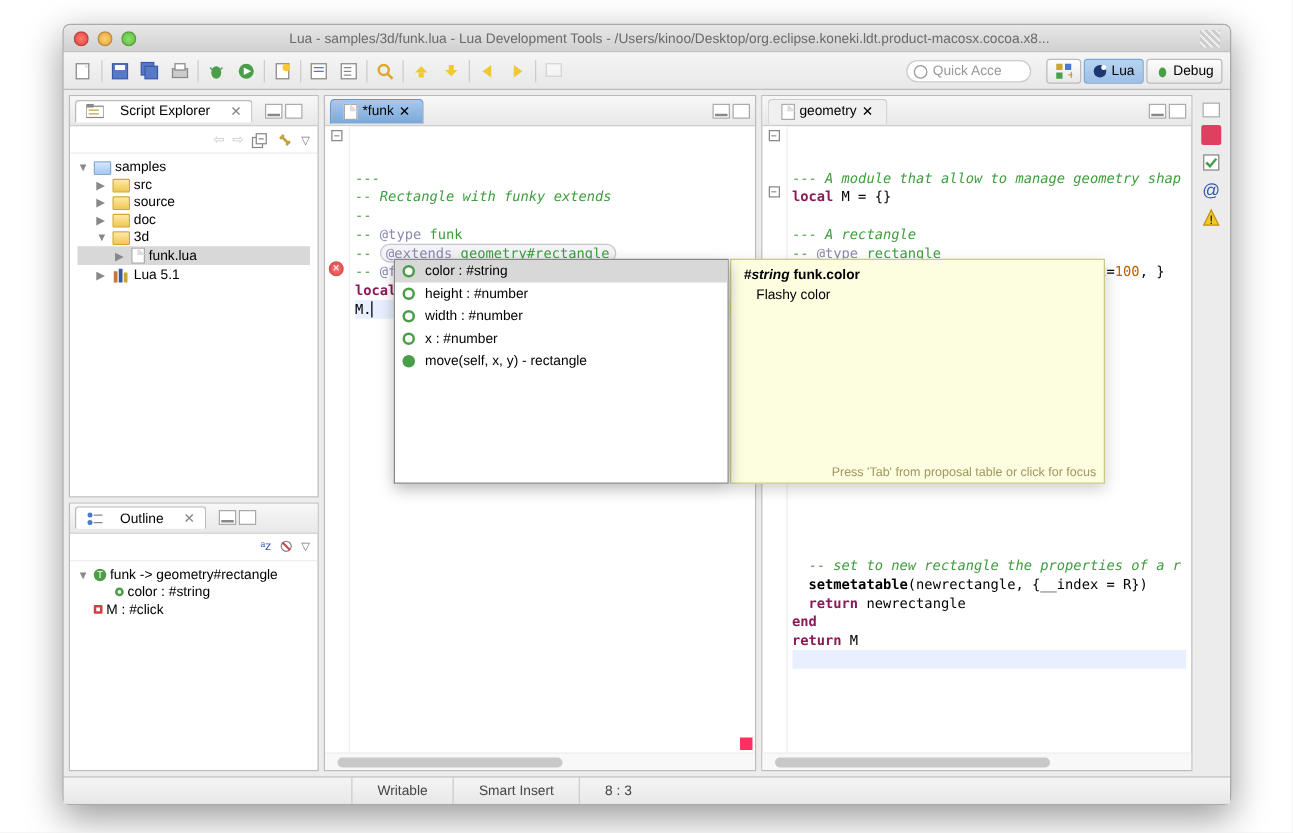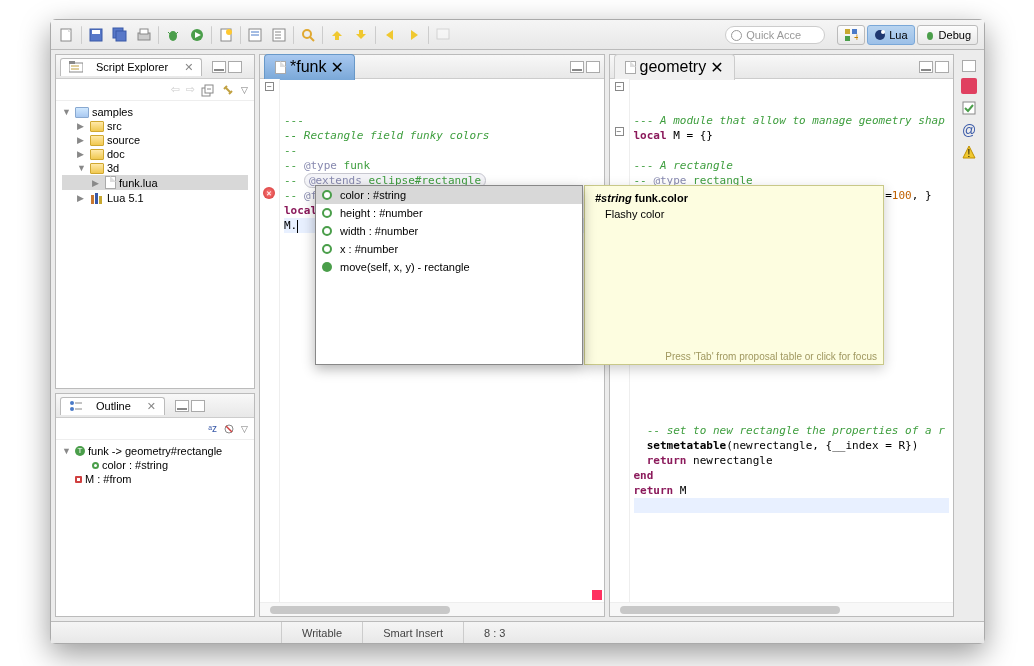--- a/index.html
+++ b/index.html
@@ -35,21 +35,21 @@
 .tw { width: 12px; }
 .arrow { width: 10px; color: #888; font-size: 9px; }
 .folder-icon { width: 14px; height: 11px; background: linear-gradient(#ffe9a8,#f0c850); border: 1px solid #d0a830; border-radius: 1px; display: inline-block; position: relative; }
 .folder-icon.nav { background: linear-gradient(#d0e8ff,#a8c8f0); border-color: #88a8d0; }
 .file-icon { width: 11px; height: 13px; background: #fff; border: 1px solid #aaa; display: inline-block; position: relative; }
 .file-icon::after { content: ""; position: absolute; right: -1px; top: -1px; border: 3px solid transparent; border-left-color: #ddd; border-bottom-color: #ddd; }
 .selected { background: #d8d8d8; }
 .editors { flex: 1; display: flex; gap: 4px; }
 .editor { flex: 1; background: #fff; border: 1px solid #bbb; display: flex; flex-direction: column; position: relative; }
 .etabbar { height: 24px; background: linear-gradient(#f8f8f8,#e8e8e8); border-bottom: 1px solid #ccc; display: flex; align-items: center; padding: 0 4px; }
-.etab { padding: 3px 10px; font-size: 16px; display: flex; align-items: center; gap: 4px; border-radius: 4px 4px 0 0; }
+.etab { padding: 3px 10px; font-size: 11px; display: flex; align-items: center; gap: 4px; border-radius: 4px 4px 0 0; }
 .etab.active { background: linear-gradient(#a8c8f0,#7aa8d8); color: #000; border: 1px solid #6898c8; border-bottom: none; }
 .etab.inactive { background: #f0f0f0; border: 1px solid #ccc; border-bottom: none; }
 .code { flex: 1; font-family: Monaco, Menlo, monospace; font-size: 11px; padding: 4px 4px 4px 24px; position: relative; overflow: hidden; line-height: 15px; white-space: pre; }
 .gutter { position: absolute; left: 0; top: 0; width: 20px; height: 100%; background: #fff; border-right: 1px solid #eee; }
 .foldmark { position: absolute; left: 5px; width: 9px; height: 9px; border: 1px solid #888; background: #fff; font-size: 8px; line-height: 7px; text-align: center; color: #666; }
 .errmark { position: absolute; left: 3px; width: 12px; height: 12px; background: radial-gradient(#ff8080,#d03030); border-radius: 50%; color: #fff; font-size: 9px; text-align: center; line-height: 12px; }
 .c-comment { color: #3e9e3e; }
 .c-comment-it { color: #3e9e3e; font-style: italic; }
 .c-tag { color: #888ab0; }
 .c-keyword { color: #8b1a5b; font-weight: bold; }
@@ -75,20 +75,29 @@
 .oi-green { background: #4a9e4a; color: #fff; text-align: center; font-size: 8px; line-height: 10px; }
 .oi-field { border: 2px solid #4a9e4a; width: 7px; height: 7px; }
 .oi-red { border: 2px solid #d04040; width: 7px; height: 7px; border-radius: 1px; }
 svg { display: block; }
 </style>
 </head>
 <body>
 
 <div class="window">
 
+  <div class="titlebar">
+    <div class="traffic">
+      <div class="tl r"></div>
+      <div class="tl y"></div>
+      <div class="tl g"></div>
+    </div>
+    <div class="titletext">Lua - samples/3d/funk.lua - Lua Development Tools - /Users/kinoo/Desktop/org.eclipse.koneki.ldt.product-macosx.cocoa.x8...</div>
+    <div style="width:16px;height:14px;background:repeating-linear-gradient(45deg,#ccc,#ccc 2px,#eee 2px,#eee 4px);margin-left:8px;"></div>
+  </div>
 
   <div class="toolbar">
     <div class="tbtn">
         <svg width="16" height="16">
           <rect x="2" y="2" width="10" height="12" fill="#fff" stroke="#888"></rect>
           <polygon points="9,2 12,5 9,5" fill="#ddd"></polygon>
         </svg>
       </div>
     <div class="tbtn sep"></div>
     <div class="tbtn">
@@ -336,21 +345,21 @@
             </div>
           <div class="tnode">
               <span class="tindent tw"></span>
               <span class="tindent tw"></span>
               <span class="outline-icon oi-field"></span>
               <span>color : #string</span>
             </div>
           <div class="tnode">
               <span class="tindent" style="width:10px"></span>
               <span class="outline-icon oi-red"></span>
-              <span>M : #from</span>
+              <span>M : #click</span>
             </div>
         </div>
       </div>
     </div>
 
     <div class="editors">
       <div class="editor">
         <div class="etabbar">
           <div class="etab active">
             <span class="file-icon"></span>
@@ -364,24 +373,24 @@
               </div>
             <div style="width:14px;height:12px;border:1px solid #aaa;background:#fff"></div>
           </div>
         </div>
         <div class="code">
           <div class="gutter">
             <div class="foldmark" style="top:3px">−</div>
             <div class="errmark" style="top:108px">✕</div>
           </div>
 <span class="c-comment">---</span>
-<span class="c-comment-it">-- Rectangle field funky colors</span>
+<span class="c-comment-it">-- Rectangle with funky extends</span>
 <span class="c-comment">--</span>
 <span class="c-comment">-- </span><span class="c-tag">@type</span><span class="c-comment"> funk</span>
-<span class="c-comment">-- </span><span class="boxed"><span class="c-tag">@extends</span><span class="c-comment"> eclipse#rectangle</span></span>
+<span class="c-comment">-- </span><span class="boxed"><span class="c-tag">@extends</span><span class="c-comment"> geometry#rectangle</span></span>
 <span class="c-comment">-- </span><span class="c-tag">@field</span><span class="c-comment"> #string color </span><span class="c-comment-it">Flashy</span>
 <span class="c-keyword">local</span><span> M = {}</span>
 <span class="currentline"><span>M.</span><span style="border-left:1px solid #000;height:13px;display:inline-block;vertical-align:middle"></span></span>
         </div>
         <div class="hscroll">
             <div class="hsthumb" style="left:10px;width:180px"></div>
           </div>
         <div style="position:absolute;right:2px;bottom:16px;width:10px;height:10px;background:#ff3060"></div>
       </div>
 

